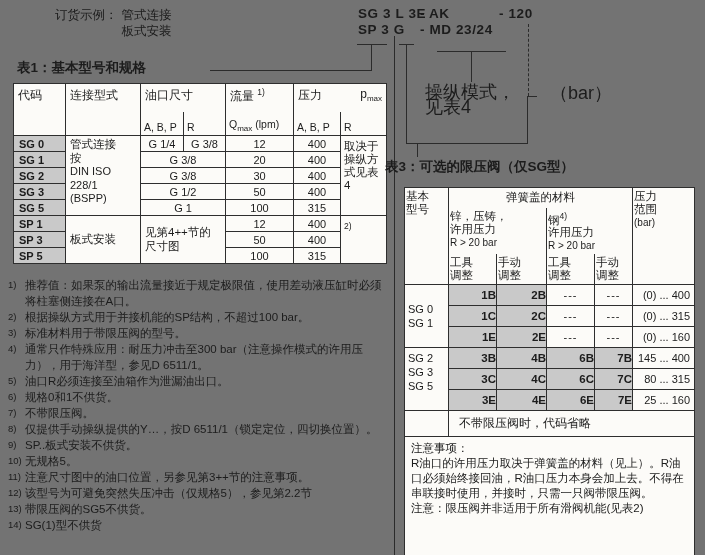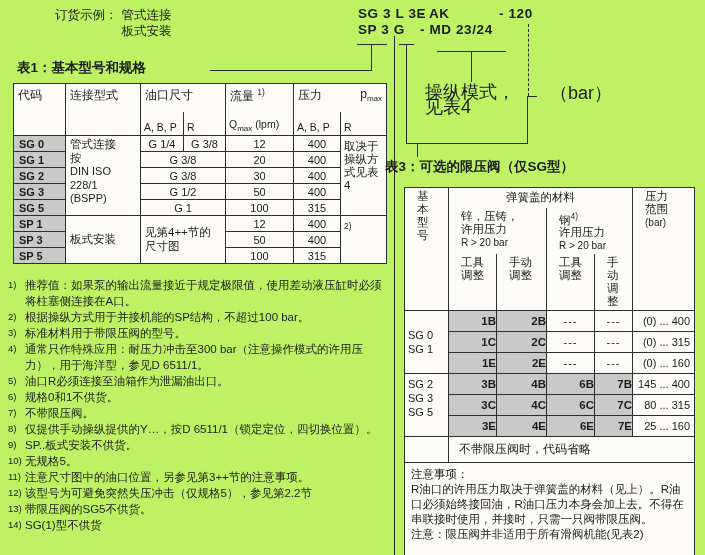--- a/index.html
+++ b/index.html
@@ -1,19 +1,19 @@
 <!DOCTYPE html>
 <html><head>
 <meta charset="utf-8">
 <style>
   * { margin:0; padding:0; box-sizing:border-box; }
   body { background:#888; }
   #canvas {
     position:relative; width:705px; height:555px; overflow:hidden;
-    background:#bef264; color:#1c1c1c;
+    background:#737373; color:#1c1c1c;
     font-family:"Liberation Sans", sans-serif;
   }
   
   .order-example { position:absolute; left:55px; top:7px; display:flex; gap:4px; font-size:12.5px; line-height:16px; }
   .code-frag { position:absolute; font-weight:700; font-size:13.5px; letter-spacing:0.6px; white-space:nowrap; }
   
   .ln { position:absolute; background:#2b2b2b; }
   .ln.dash { background:none; border-left:1.5px dashed #2b2b2b; width:0 !important; }
   .callout { position:absolute; font-size:18px; line-height:15px; white-space:nowrap; }
   
@@ -35,21 +35,21 @@
   #table1 .codecell { font-weight:700; font-size:11px; text-align:left; padding-left:5px; }
   #table1 .rcol { font-size:11.5px; text-align:left; vertical-align:top; padding:4px 3px; line-height:13px; }
   .pmaxwrap { display:flex; justify-content:space-between; align-items:flex-start; }
   
   #footnotes { position:absolute; left:8px; top:277px; width:380px; font-size:11.5px; line-height:16px; }
   .fn { display:flex; }
   .fn-marker { flex:none; width:17px; font-size:9.5px; padding-top:0px; }
   .fn-text { flex:1; }
   
   #table3 { position:absolute; left:404px; top:187px; width:290px; }
-  #table3 th { text-align:left; vertical-align:top; padding:2px 12px; font-size:11.5px; line-height:13px; }
+  #table3 th { text-align:left; vertical-align:top; padding:2px 1px; font-size:11.5px; line-height:13px; }
   #table3 td { height:21px; }
   #table3 .codecell { font-weight:700; font-size:11.5px; text-align:right; padding-left:7px; }
   #table3 .dash { font-size:11px; letter-spacing:1px; }
   #table3 .range { font-size:11px; text-align:right; padding-right:4px; white-space:nowrap; }
   #table3 .grp { text-align:left; vertical-align:top; padding:3px 3px; font-size:11px; line-height:14px; }
   #table3 .small { font-size:10px; }
   #table3 .matcell { text-align:center; font-size:11.5px; padding-top:3px; }
   #table3 .novalve { text-align:left; font-size:12px; padding-left:10px; height:26px; }
   #table3 .notes { text-align:left; vertical-align:top; height:119px; padding:4px 6px; font-size:11.5px; line-height:15px; }
 </style>

